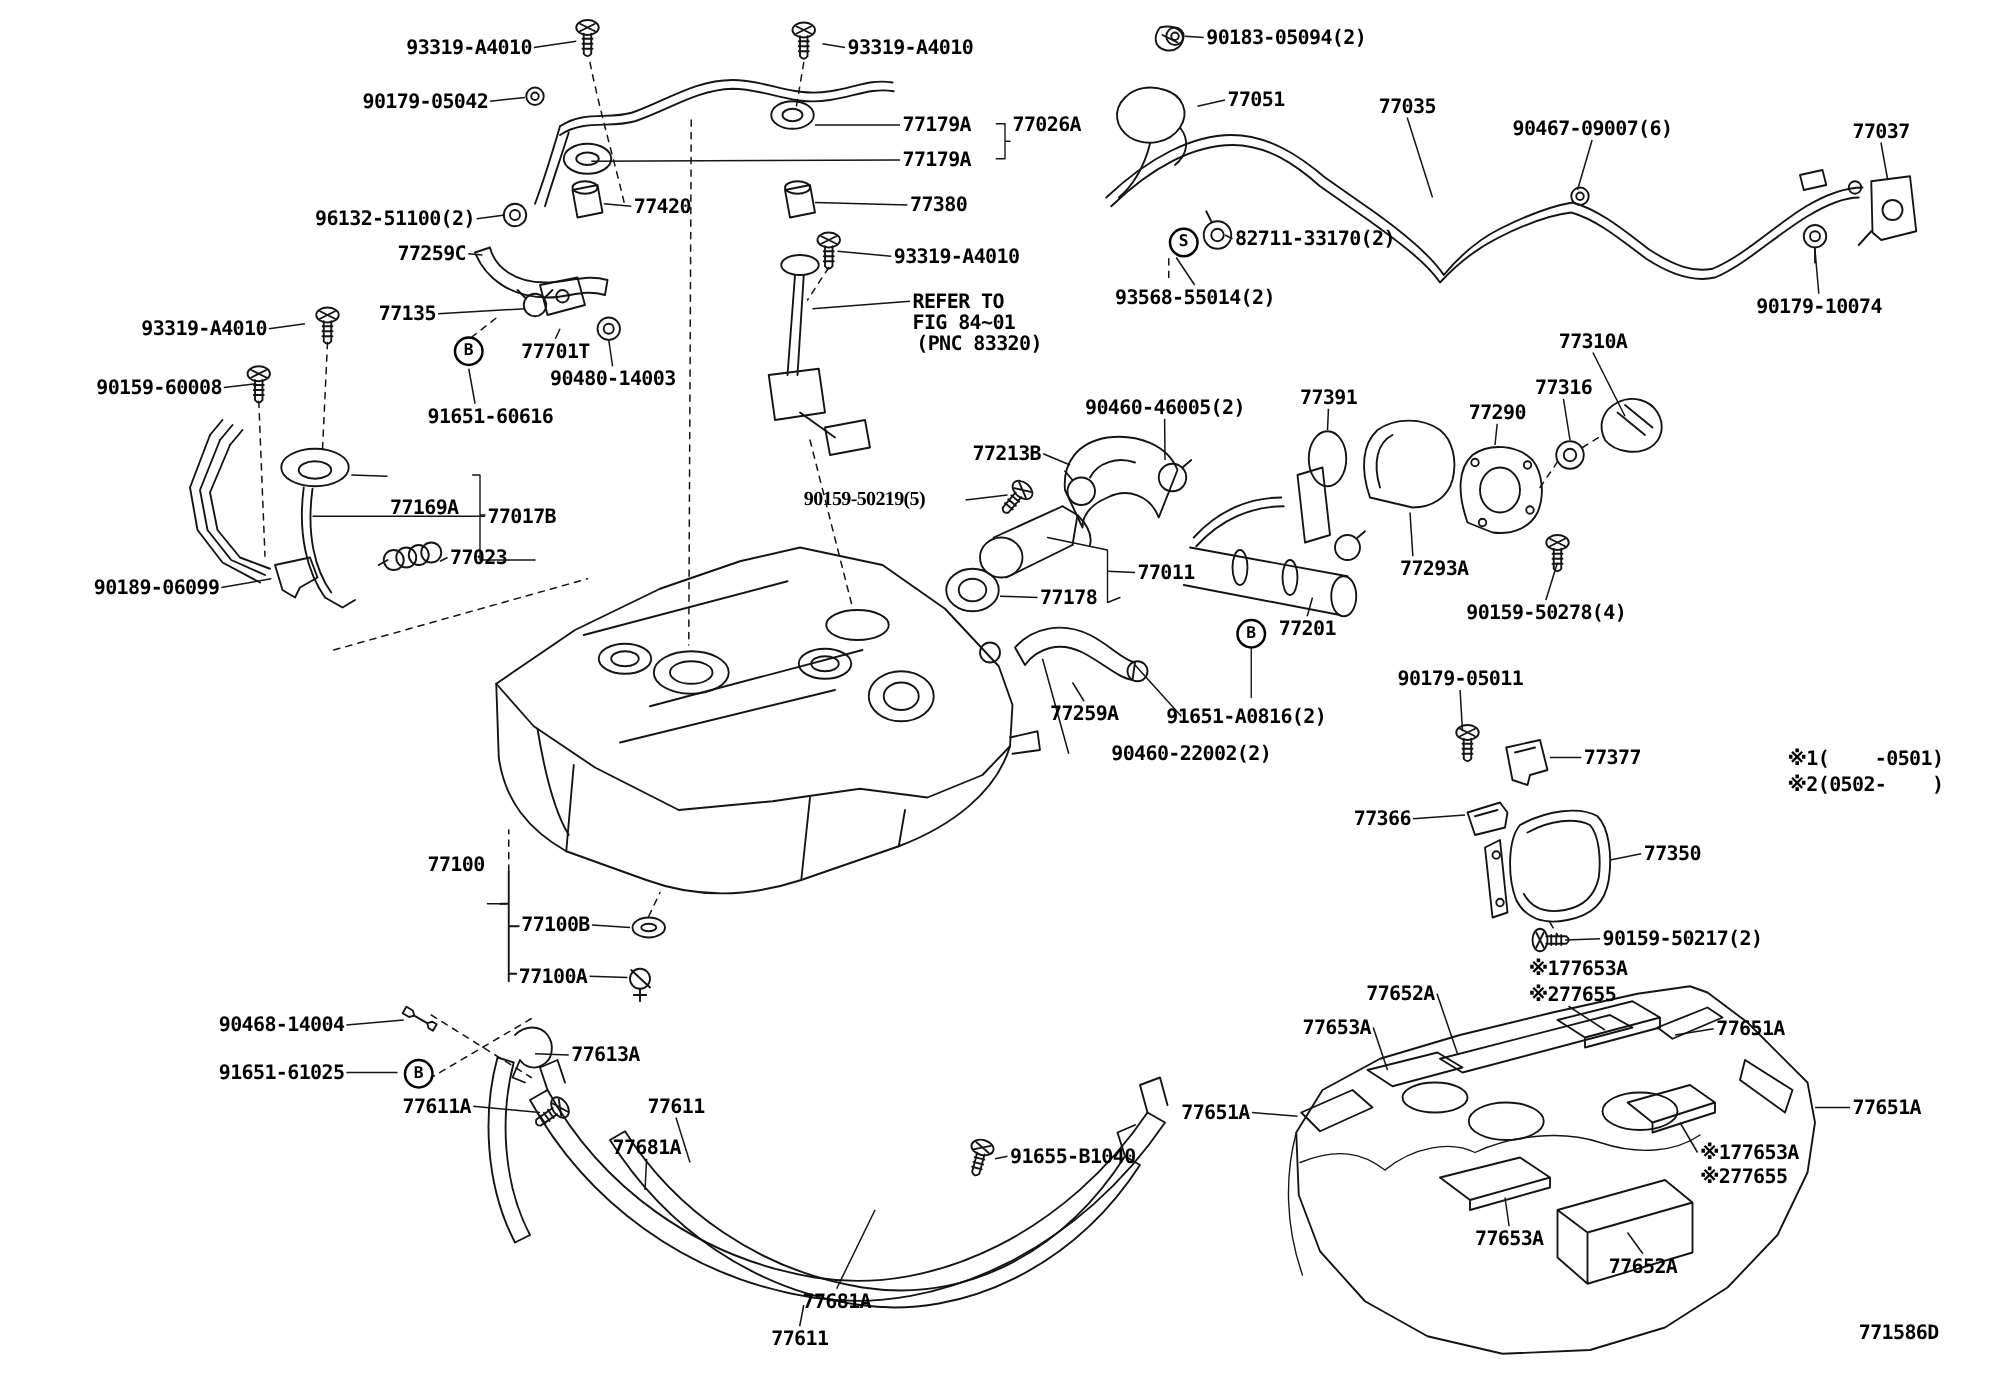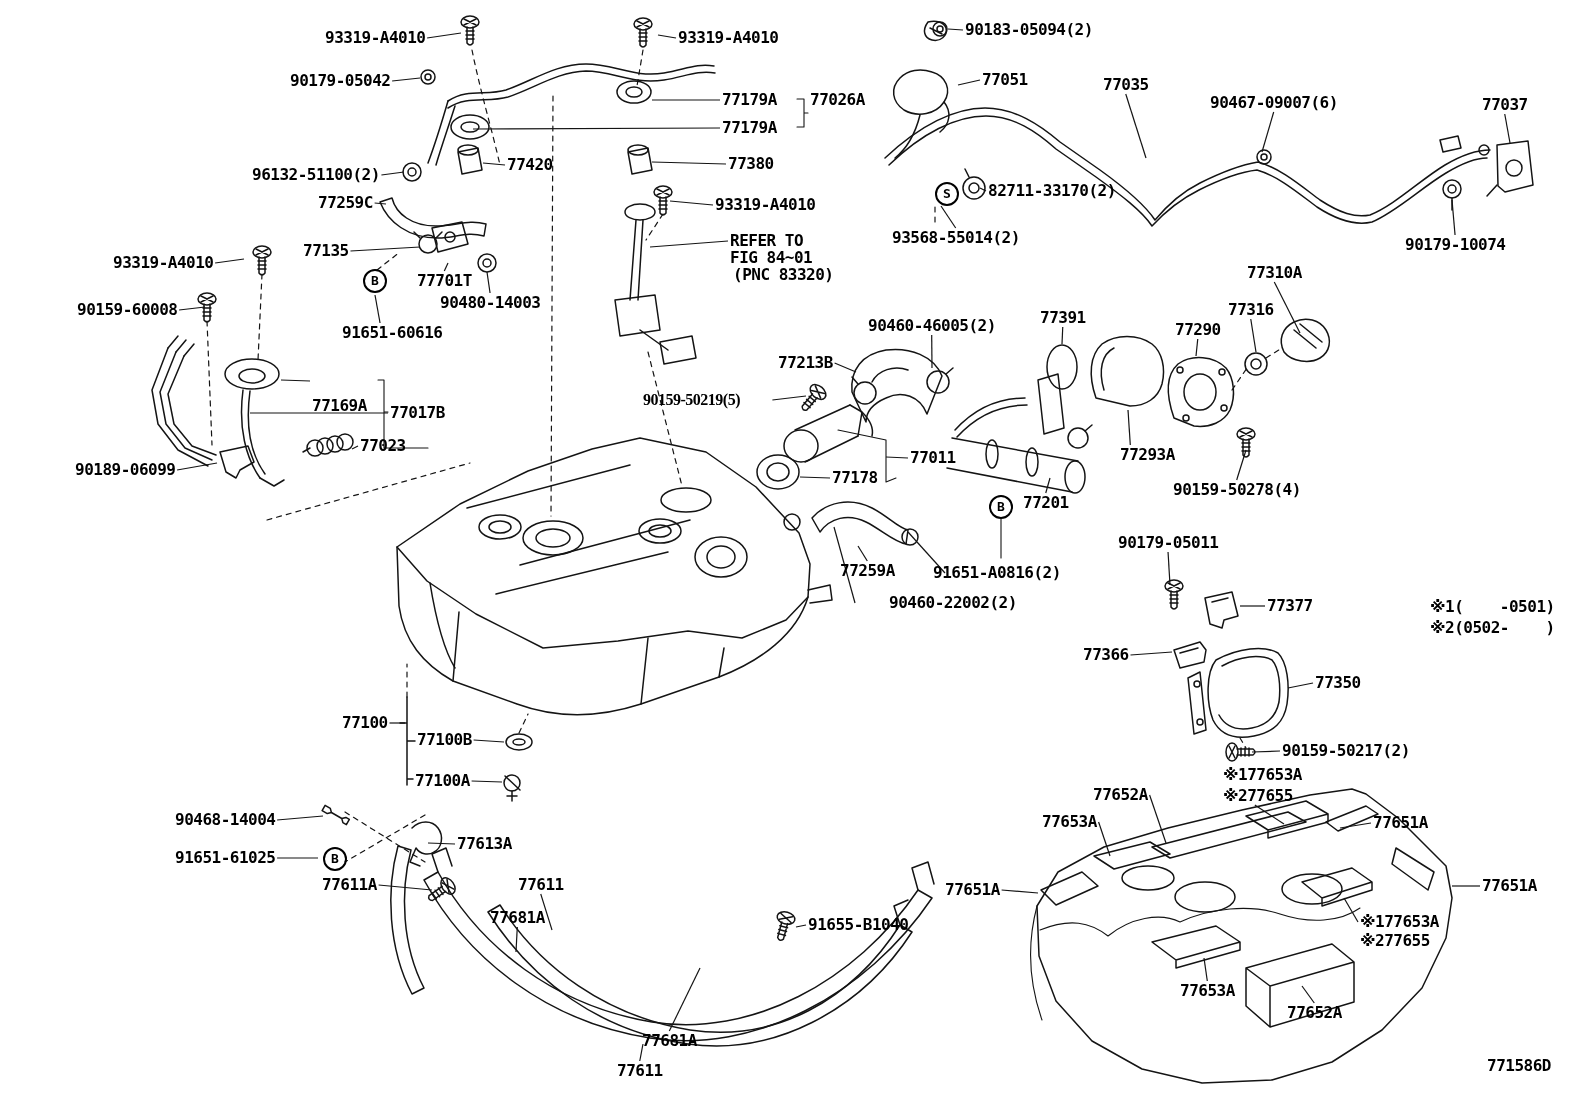--- a/index.html
+++ b/index.html
@@ -381,21 +381,21 @@
     <div class="lbl" style="left: 1430px; top: 598px;">※1(    -0501)</div>
     <div class="lbl" style="left: 1430px; top: 619px;">※2(0502-    )</div>
     <div class="lbl" style="left: 1083px; top: 646px;">77366</div>
     <div class="lbl" style="left: 1315px; top: 674px;">77350</div>
     <div class="lbl" style="left: 1282px; top: 742px;">90159-50217(2)</div>
     <div class="lbl" style="left: 1223px; top: 766px;">※177653A</div>
     <div class="lbl" style="left: 1223px; top: 787px;">※277655</div>
     <div class="lbl" style="left: 1093px; top: 786px;">77652A</div>
     <div class="lbl" style="left: 1042px; top: 813px;">77653A</div>
     <div class="lbl" style="left: 1373px; top: 814px;">77651A</div>
-    <div class="lbl" style="left: 342px; top: 714px;">77100</div>
+    <div class="lbl" style="left: 342px; top: 683px;">77100</div>
     <div class="lbl" style="left: 417px; top: 731px;">77100B</div>
     <div class="lbl" style="left: 415px; top: 772px;">77100A</div>
     <div class="lbl" style="left: 175px; top: 811px;">90468-14004</div>
     <div class="lbl" style="left: 457px; top: 835px;">77613A</div>
     <div class="lbl" style="left: 175px; top: 849px;">91651-61025</div>
     <div class="lbl" style="left: 322px; top: 876px;">77611A</div>
     <div class="lbl" style="left: 518px; top: 876px;">77611</div>
     <div class="lbl" style="left: 945px; top: 881px;">77651A</div>
     <div class="lbl" style="left: 1482px; top: 877px;">77651A</div>
     <div class="lbl" style="left: 490px; top: 909px;">77681A</div>

